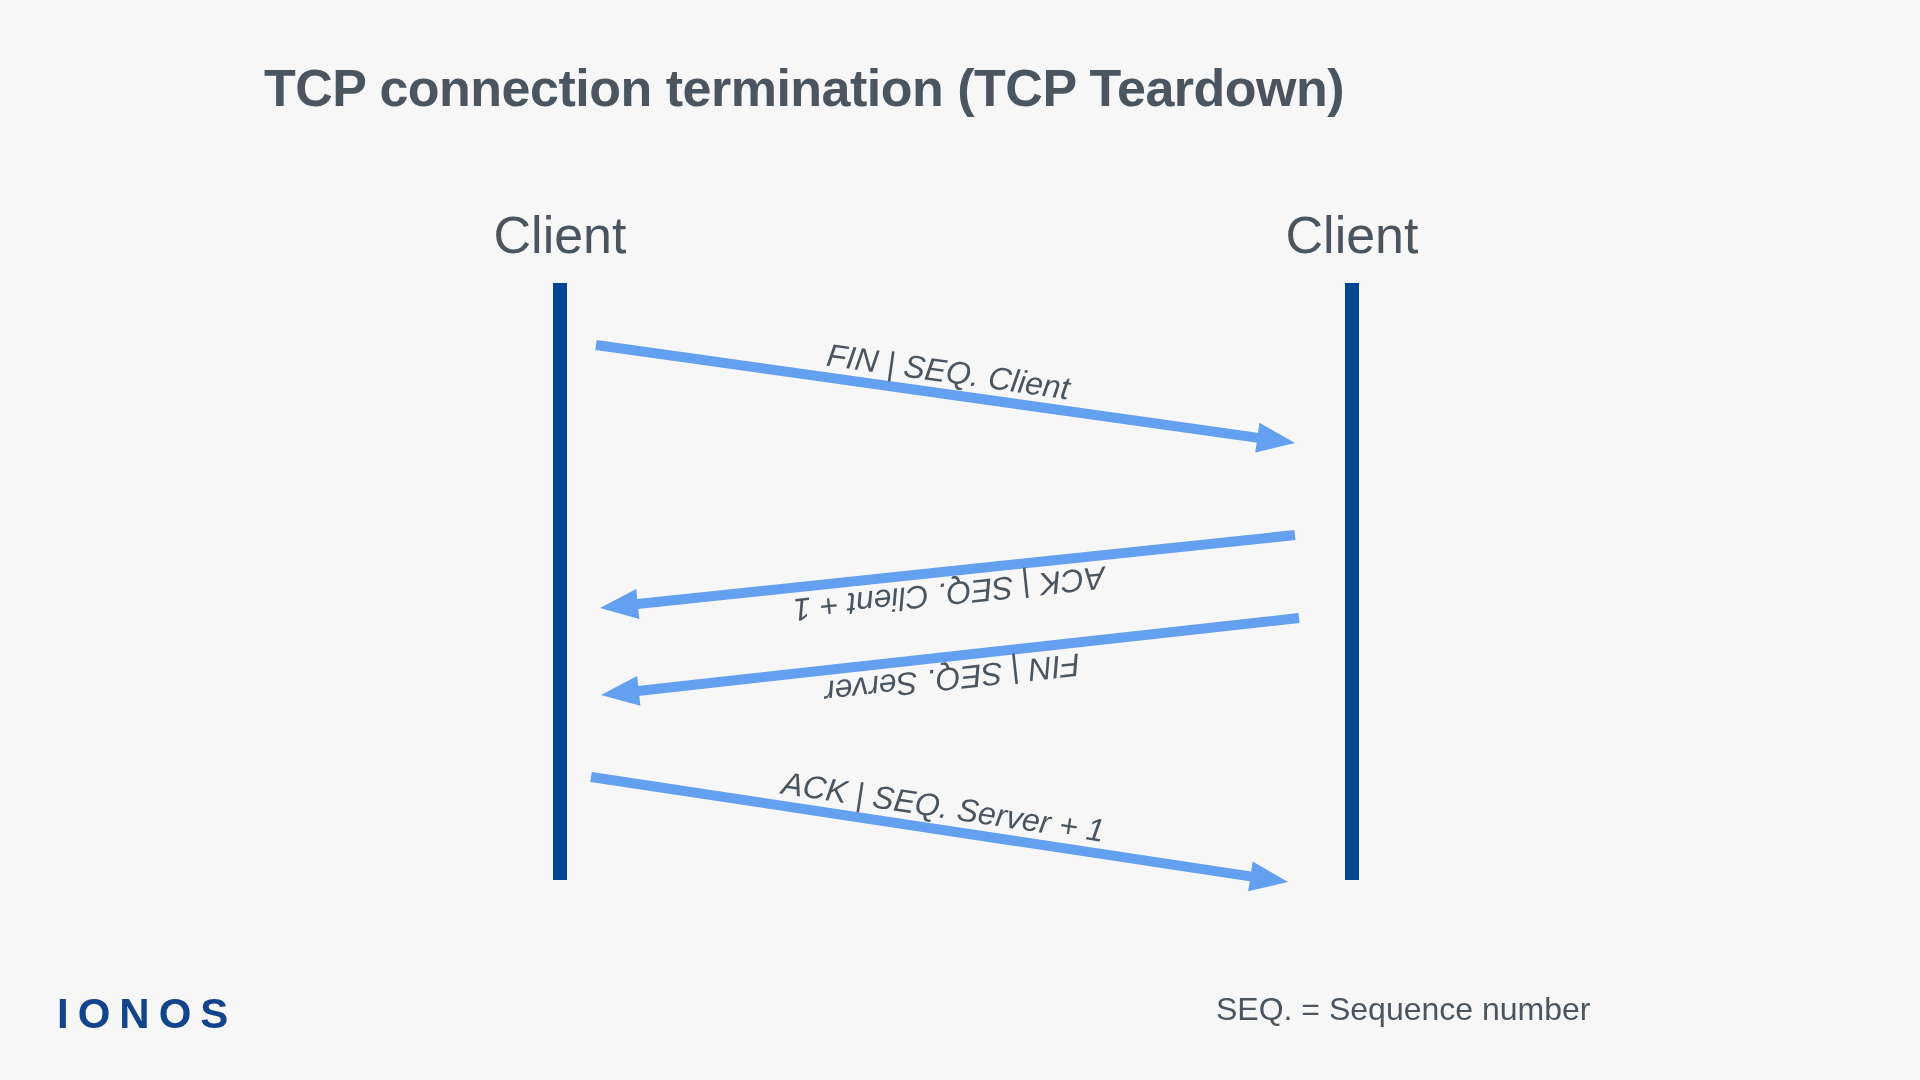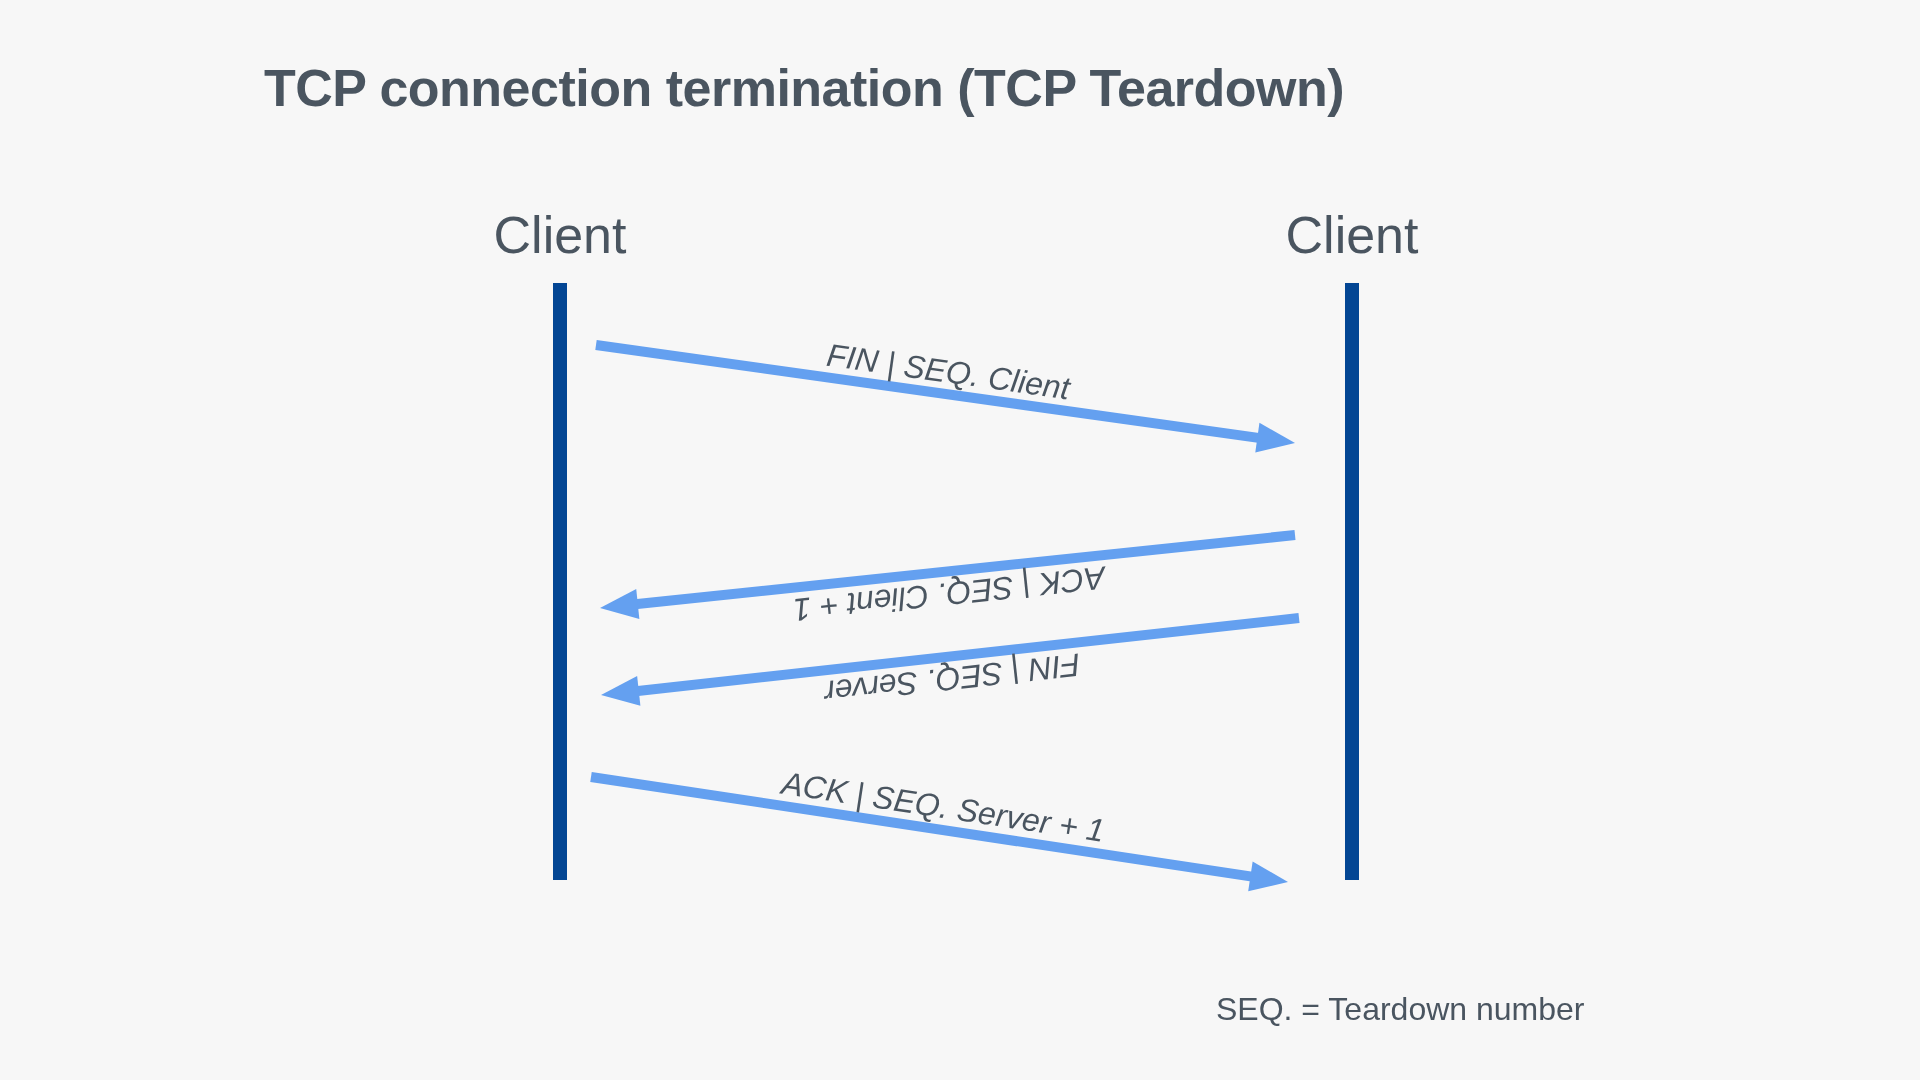--- a/index.html
+++ b/index.html
@@ -115,16 +115,17 @@
       </g>
   </svg>
 
   <div id="labels-layer">
       <div class="msg-label" style="left: 827.241px; top: 355.205px; transform: translateY(-50%) rotate(7.98087deg);">FIN | SEQ. Client</div>
       <div class="msg-label" style="left: 1105.44px; top: 577.031px; transform: translateY(-50%) rotate(174.004deg);">ACK | SEQ. Client + 1</div>
       <div class="msg-label" style="left: 1080.14px; top: 664.277px; transform: translateY(-50%) rotate(173.705deg);">FIN | SEQ. Server</div>
       <div class="msg-label" style="left: 781.596px; top: 783.464px; transform: translateY(-50%) rotate(8.56694deg);">ACK | SEQ. Server + 1</div>
     </div>
 
+  <div id="ionos-logo">IONOS</div>
 
-  <div id="legend-note">SEQ. = Teardown number</div>
+  <div id="legend-note">SEQ. = Sequence number</div>
 
 </div>
 
 </body></html>

